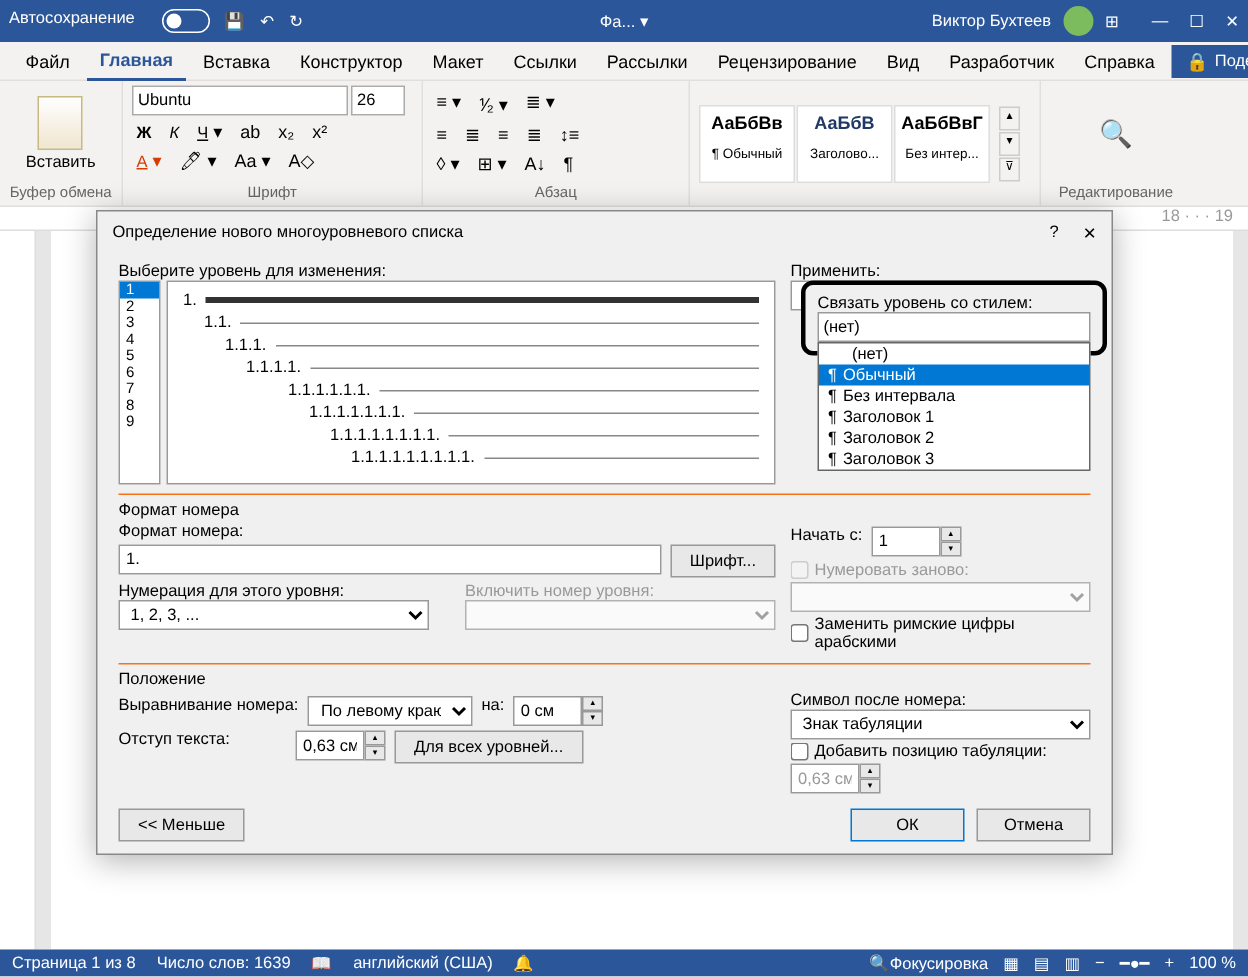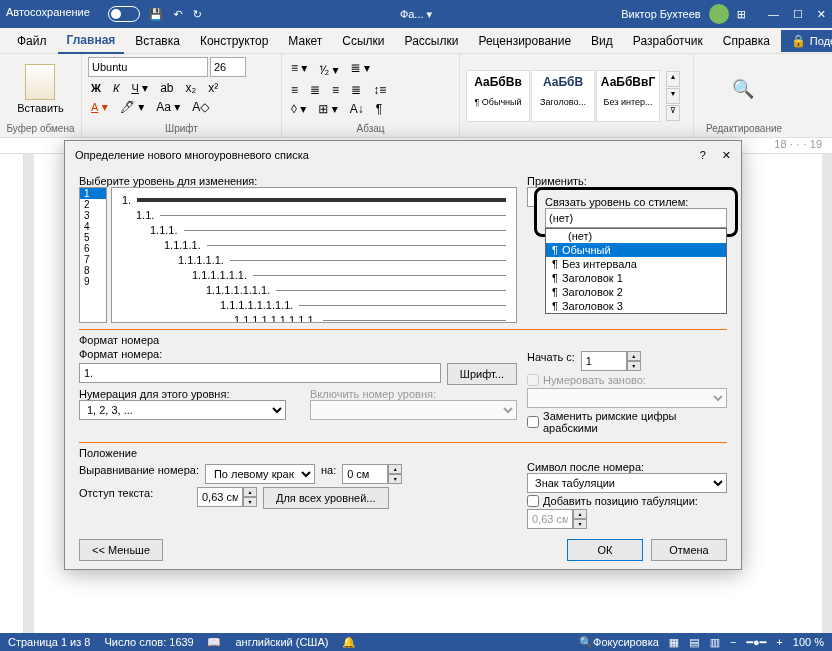--- a/index.html
+++ b/index.html
@@ -121,21 +121,21 @@
       <div class="paste">
         <div class="paste-icon"></div>
         <span>Вставить</span>
       </div>
     </div>
     <div class="label">Буфер обмена</div>
   </div>
   <div class="rgroup" style="width:200px">
     <div style="flex:1">
       <div class="font-sel">
-        <input style="width: 120px;" value="Ubuntu">
+        <input style="width: 144px;" value="Ubuntu">
         <input style="width: 36px;" value="26">
       </div>
       <div class="fbtns">
         <span class="fbtn"><b>Ж</b></span>
         <span class="fbtn"><i>К</i></span>
         <span class="fbtn"><u>Ч</u> ▾</span>
         <span class="fbtn">ab</span>
         <span class="fbtn">x₂</span>
         <span class="fbtn">x²</span>
       </div>
@@ -245,24 +245,20 @@
                 <span class="bar"></span>
               </div>
             <div class="prev-line" style="margin-left:28px">
                 <span class="num">1.1.1.</span>
                 <span class="bar"></span>
               </div>
             <div class="prev-line" style="margin-left:42px">
                 <span class="num">1.1.1.1.</span>
                 <span class="bar"></span>
               </div>
-            <div class="prev-line" style="margin-left:56px">
-                <span class="num">1.1.1.1.1.</span>
-                <span class="bar"></span>
-              </div>
             <div class="prev-line" style="margin-left:70px">
                 <span class="num">1.1.1.1.1.1.</span>
                 <span class="bar"></span>
               </div>
             <div class="prev-line" style="margin-left:84px">
                 <span class="num">1.1.1.1.1.1.1.</span>
                 <span class="bar"></span>
               </div>
             <div class="prev-line" style="margin-left:98px">
                 <span class="num">1.1.1.1.1.1.1.1.</span>

